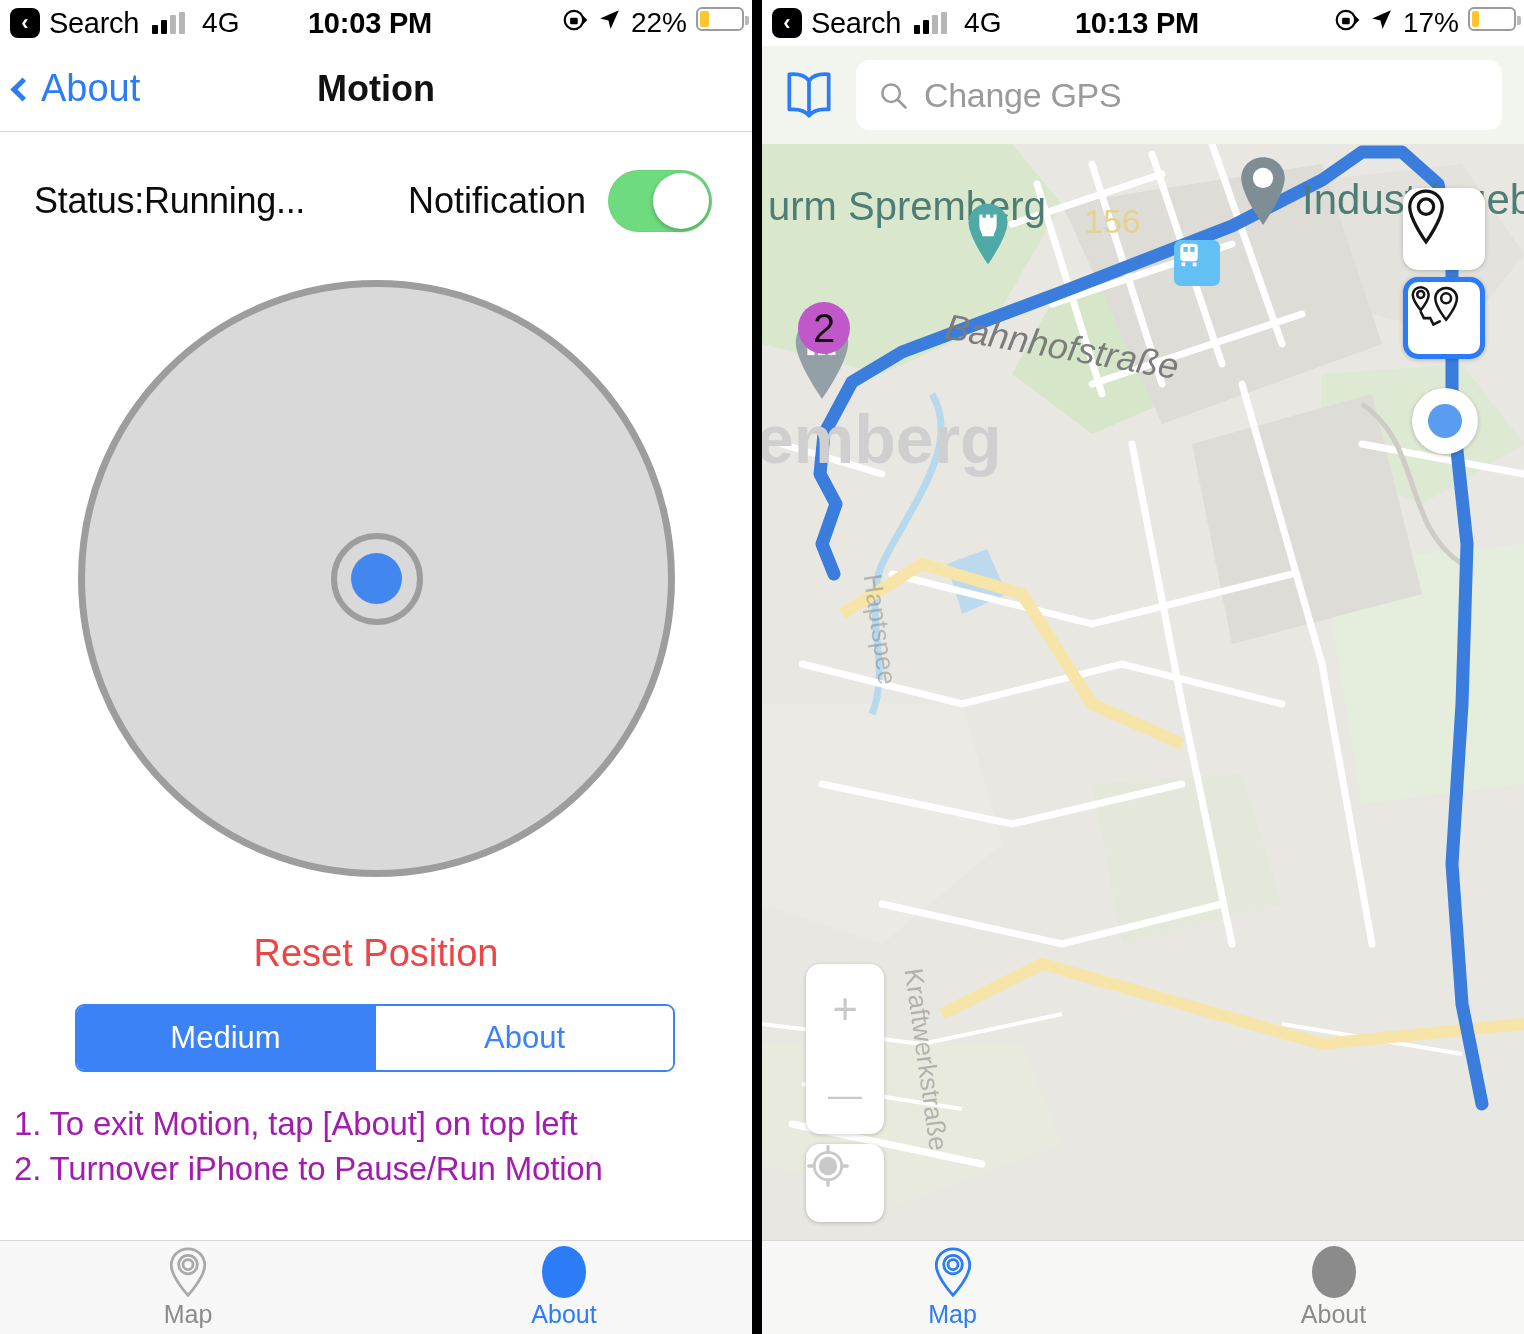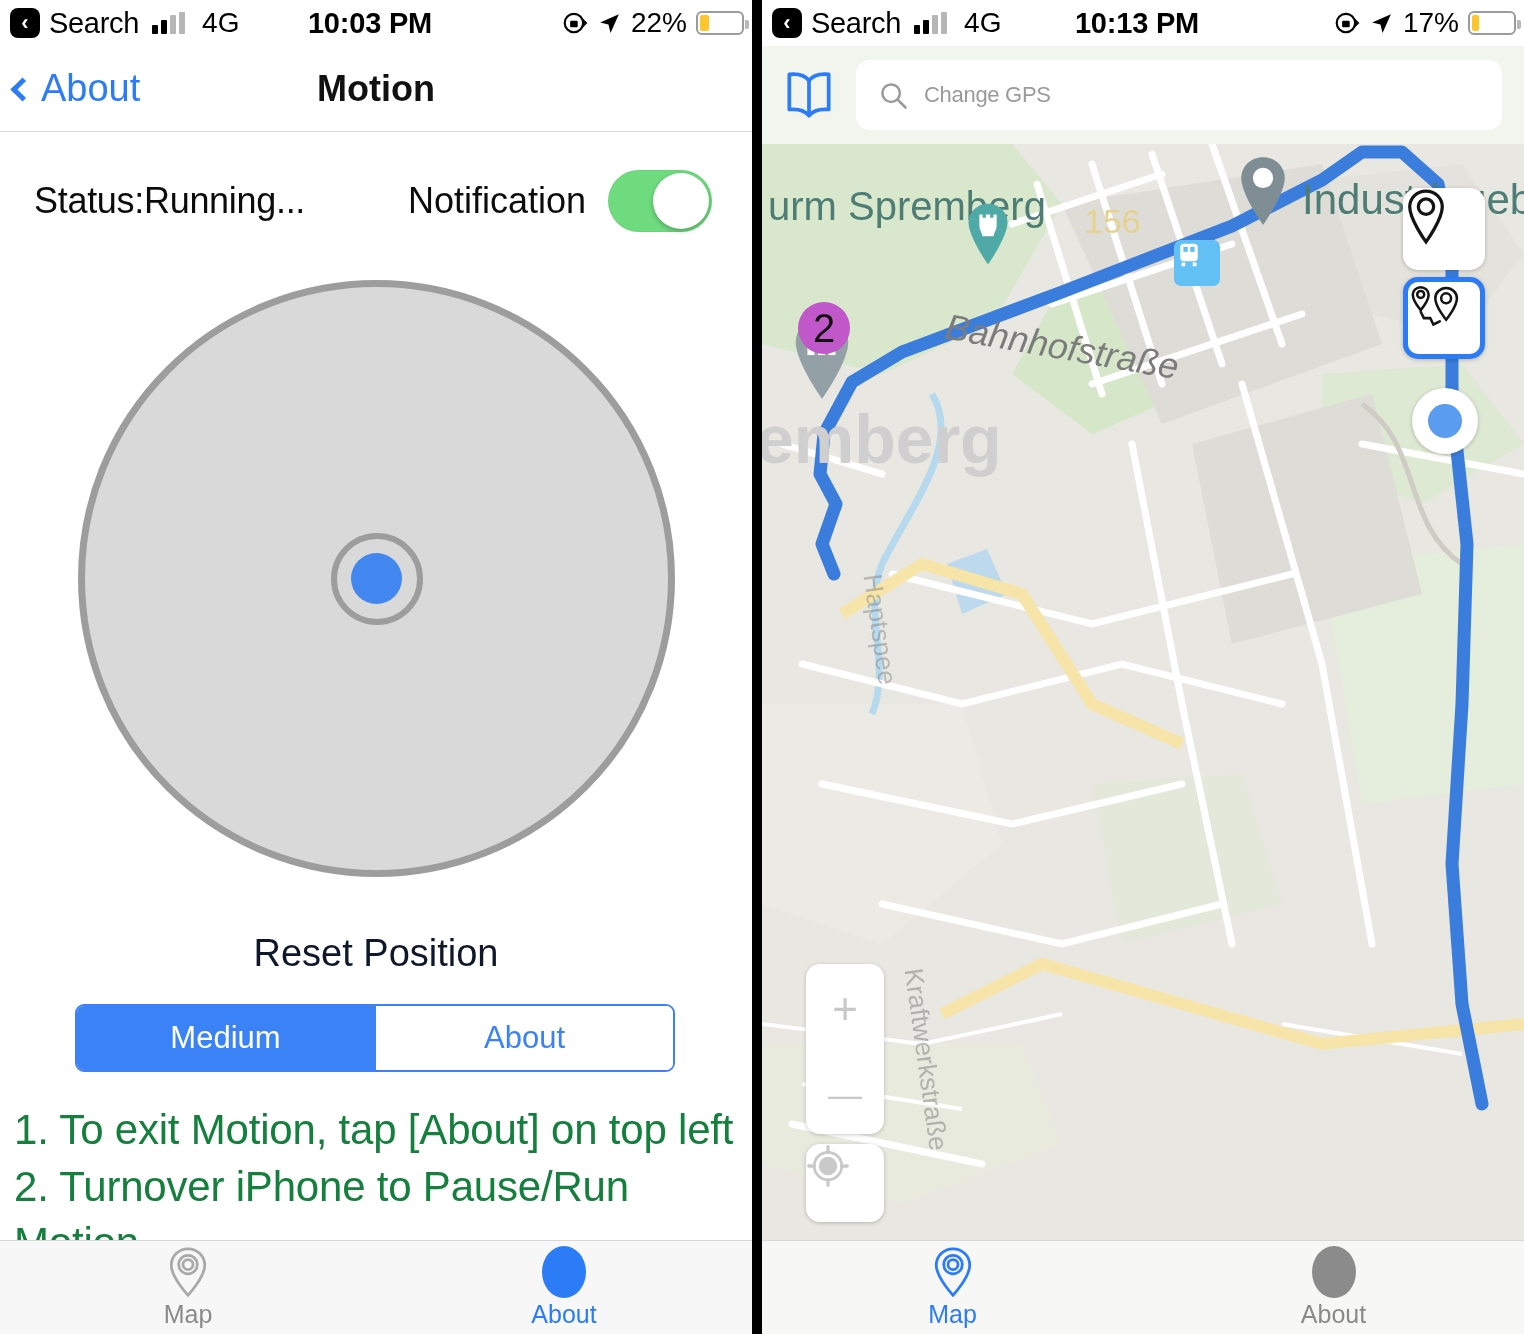--- a/index.html
+++ b/index.html
@@ -36,21 +36,21 @@
   .sig i:nth-child(1){ height: 9px; }
   .sig i:nth-child(2){ height: 14px; }
   .sig i:nth-child(3){ height: 19px; background:#b6b6b6; }
   .sig i:nth-child(4){ height: 22px; background:#b6b6b6; }
   .sb-net { font-size: 28px; font-weight: 500; margin-left: 8px; }
   .sb-center {
     position: absolute; left: 0; right: 12px; text-align: center;
     font-size: 29px; font-weight: 600; letter-spacing: -0.2px; pointer-events: none;
   }
   .sb-right {
-    margin-left: auto; display: flex; align-items: center; gap: 9px; padding-right: 8px;
+    margin-left: auto; display: flex; gap: 9px; padding-right: 8px;
   }
   .icon-lockrot { width: 26px; height: 26px; }
   .icon-arrow { width: 25px; height: 25px; }
   .sb-batt-pct { font-size: 28px; font-weight: 500; }
   .batt {
     width: 48px; height: 24px; border: 2.5px solid #9b9b9b; border-radius: 6px;
     position: relative; display: flex; align-items: center; padding: 2px;
   }
   .batt::after {
     content:""; position: absolute; right: -7px; top: 7px; width: 4px; height: 9px;
@@ -103,40 +103,40 @@
   .joy-knob {
     position: absolute; left: 50%; top: 50%; transform: translate(-50%,-50%);
     width: 92px; height: 92px; border-radius: 50%;
     background: #d9d9d9; border: 6px solid #9d9d9d;
     display: flex; align-items: center; justify-content: center;
   }
   .joy-dot { width: 51px; height: 51px; border-radius: 50%; background: #4287f0; }
 
   .reset-link {
     position: absolute; left: 0; right: 0; top: 800px; text-align: center;
-    color: #0f172a; font-size: 38px;
+    color: #ef4444; font-size: 38px;
   }
 
   
   .seg-outer {
     position: absolute; left: 75px; top: 872px; width: 600px; height: 68px;
     border: 2px solid #3b82f6; border-radius: 9px; overflow: hidden;
     display: flex; background: #fff;
   }
   .seg-outer .seg {
     flex: 1; display: flex; align-items: center; justify-content: center;
     font-size: 31px; color: #3b82f6; border-right: 2px solid #3b82f6;
     background: #fff;
   }
   .seg-outer .seg:last-child { border-right: none; }
   .seg-outer .seg.on { background: #3b82f6; color: #fff; }
 
   .hints {
     position: absolute; left: 14px; top: 970px;
-    font-size: 42px; color: #15803d; line-height: 1.35; letter-spacing: -0.2px;
+    font-size: 33px; color: #a21caf; line-height: 1.35; letter-spacing: -0.2px;
   }
 
   
   .tabbar {
     position: absolute; bottom: 0; left: 0; right: 0; height: 94px;
     display: flex; border-top: 1px solid #d8d8d8;
     background: #f7f8f6;
   }
   .tabbar.plain { background: #f7f7f7; }
   .tab {
@@ -154,21 +154,21 @@
   .searchbar {
     height: 98px; background: #f2f5ee; display: flex; align-items: center;
     padding: 0 22px 0 18px; gap: 18px;
   }
   .book-ico { width: 58px; height: 56px; flex: none; }
   .search-field {
     flex: 1; height: 70px; background: #fff; border-radius: 14px;
     display: flex; align-items: center; gap: 16px; padding: 0 22px;
   }
   .mag { width: 30px; height: 30px; flex: none; }
-  .search-ph { font-size: 22px; color: #9a9a9a; letter-spacing: -0.3px; }
+  .search-ph { font-size: 34px; color: #9a9a9a; letter-spacing: -0.3px; }
 
   
   .map {
     position: absolute; left: 0; right: 0; top: 144px; bottom: 94px;
     overflow: hidden; background: #e8e6e1;
   }
   .map svg { position: absolute; left: 0; top: 0; }
   .map-label {
     position: absolute; font-family: "Liberation Sans", sans-serif;
     color: #4d7d74; font-weight: 400; pointer-events: none; white-space: nowrap;

